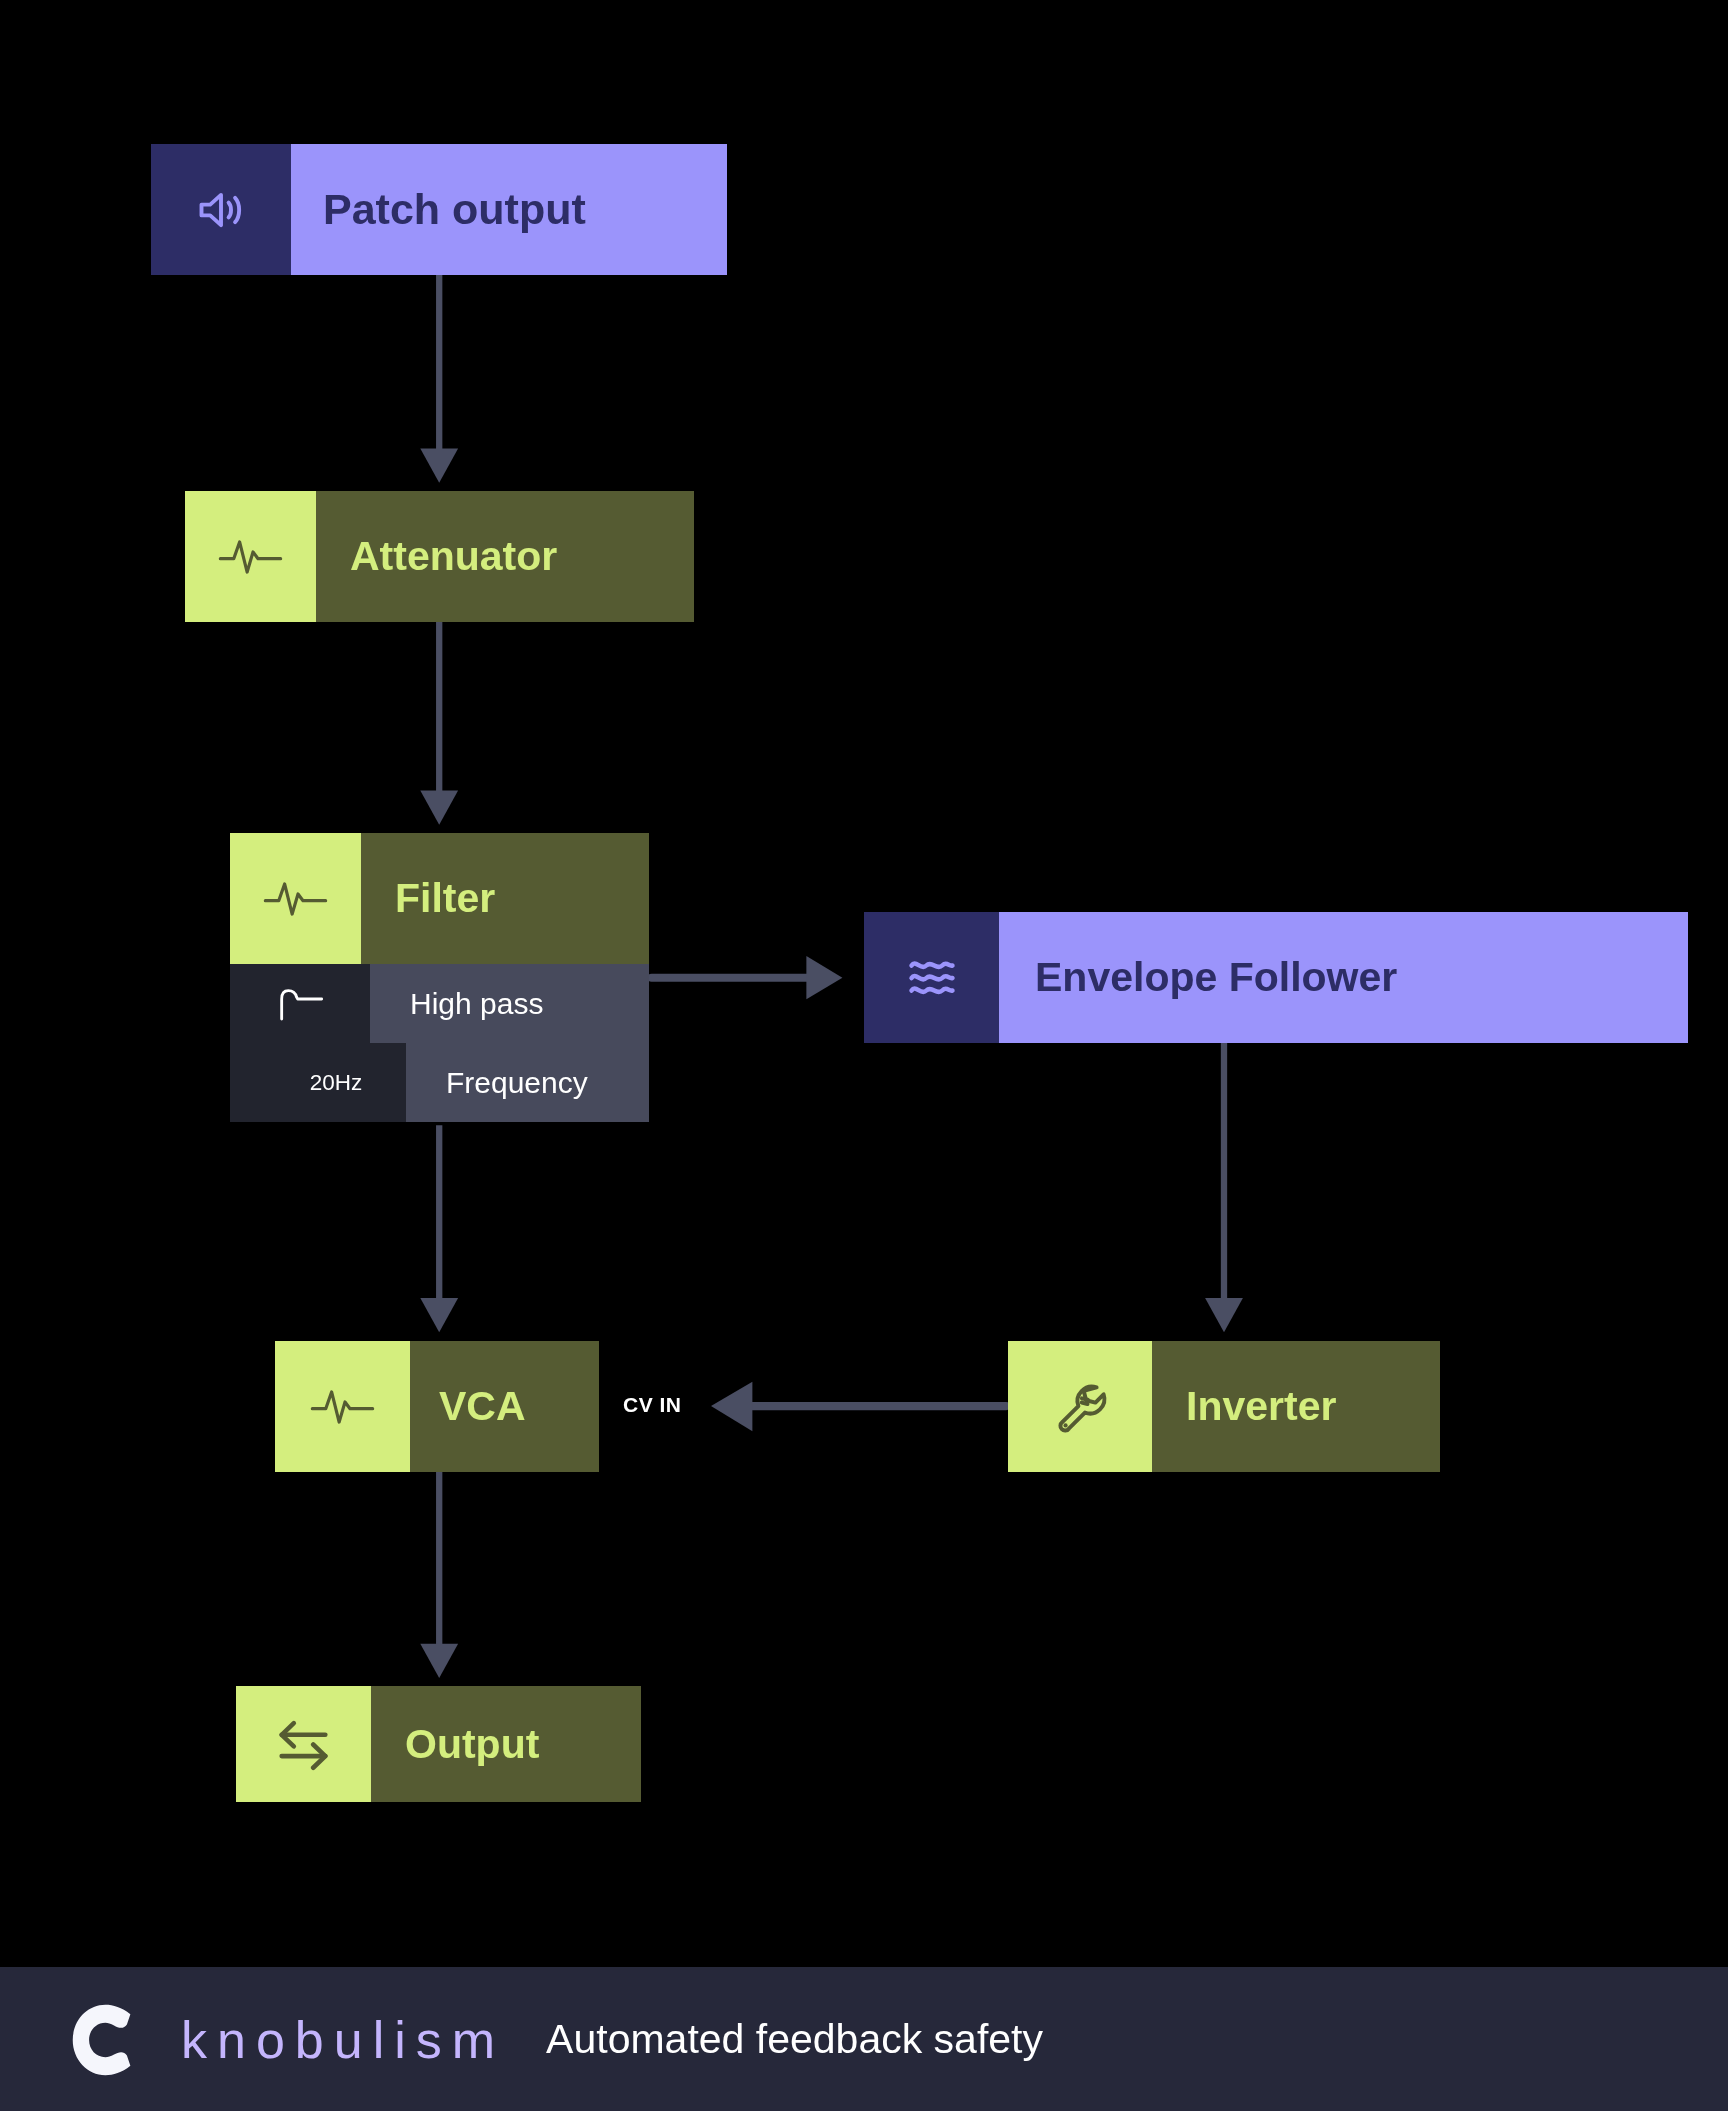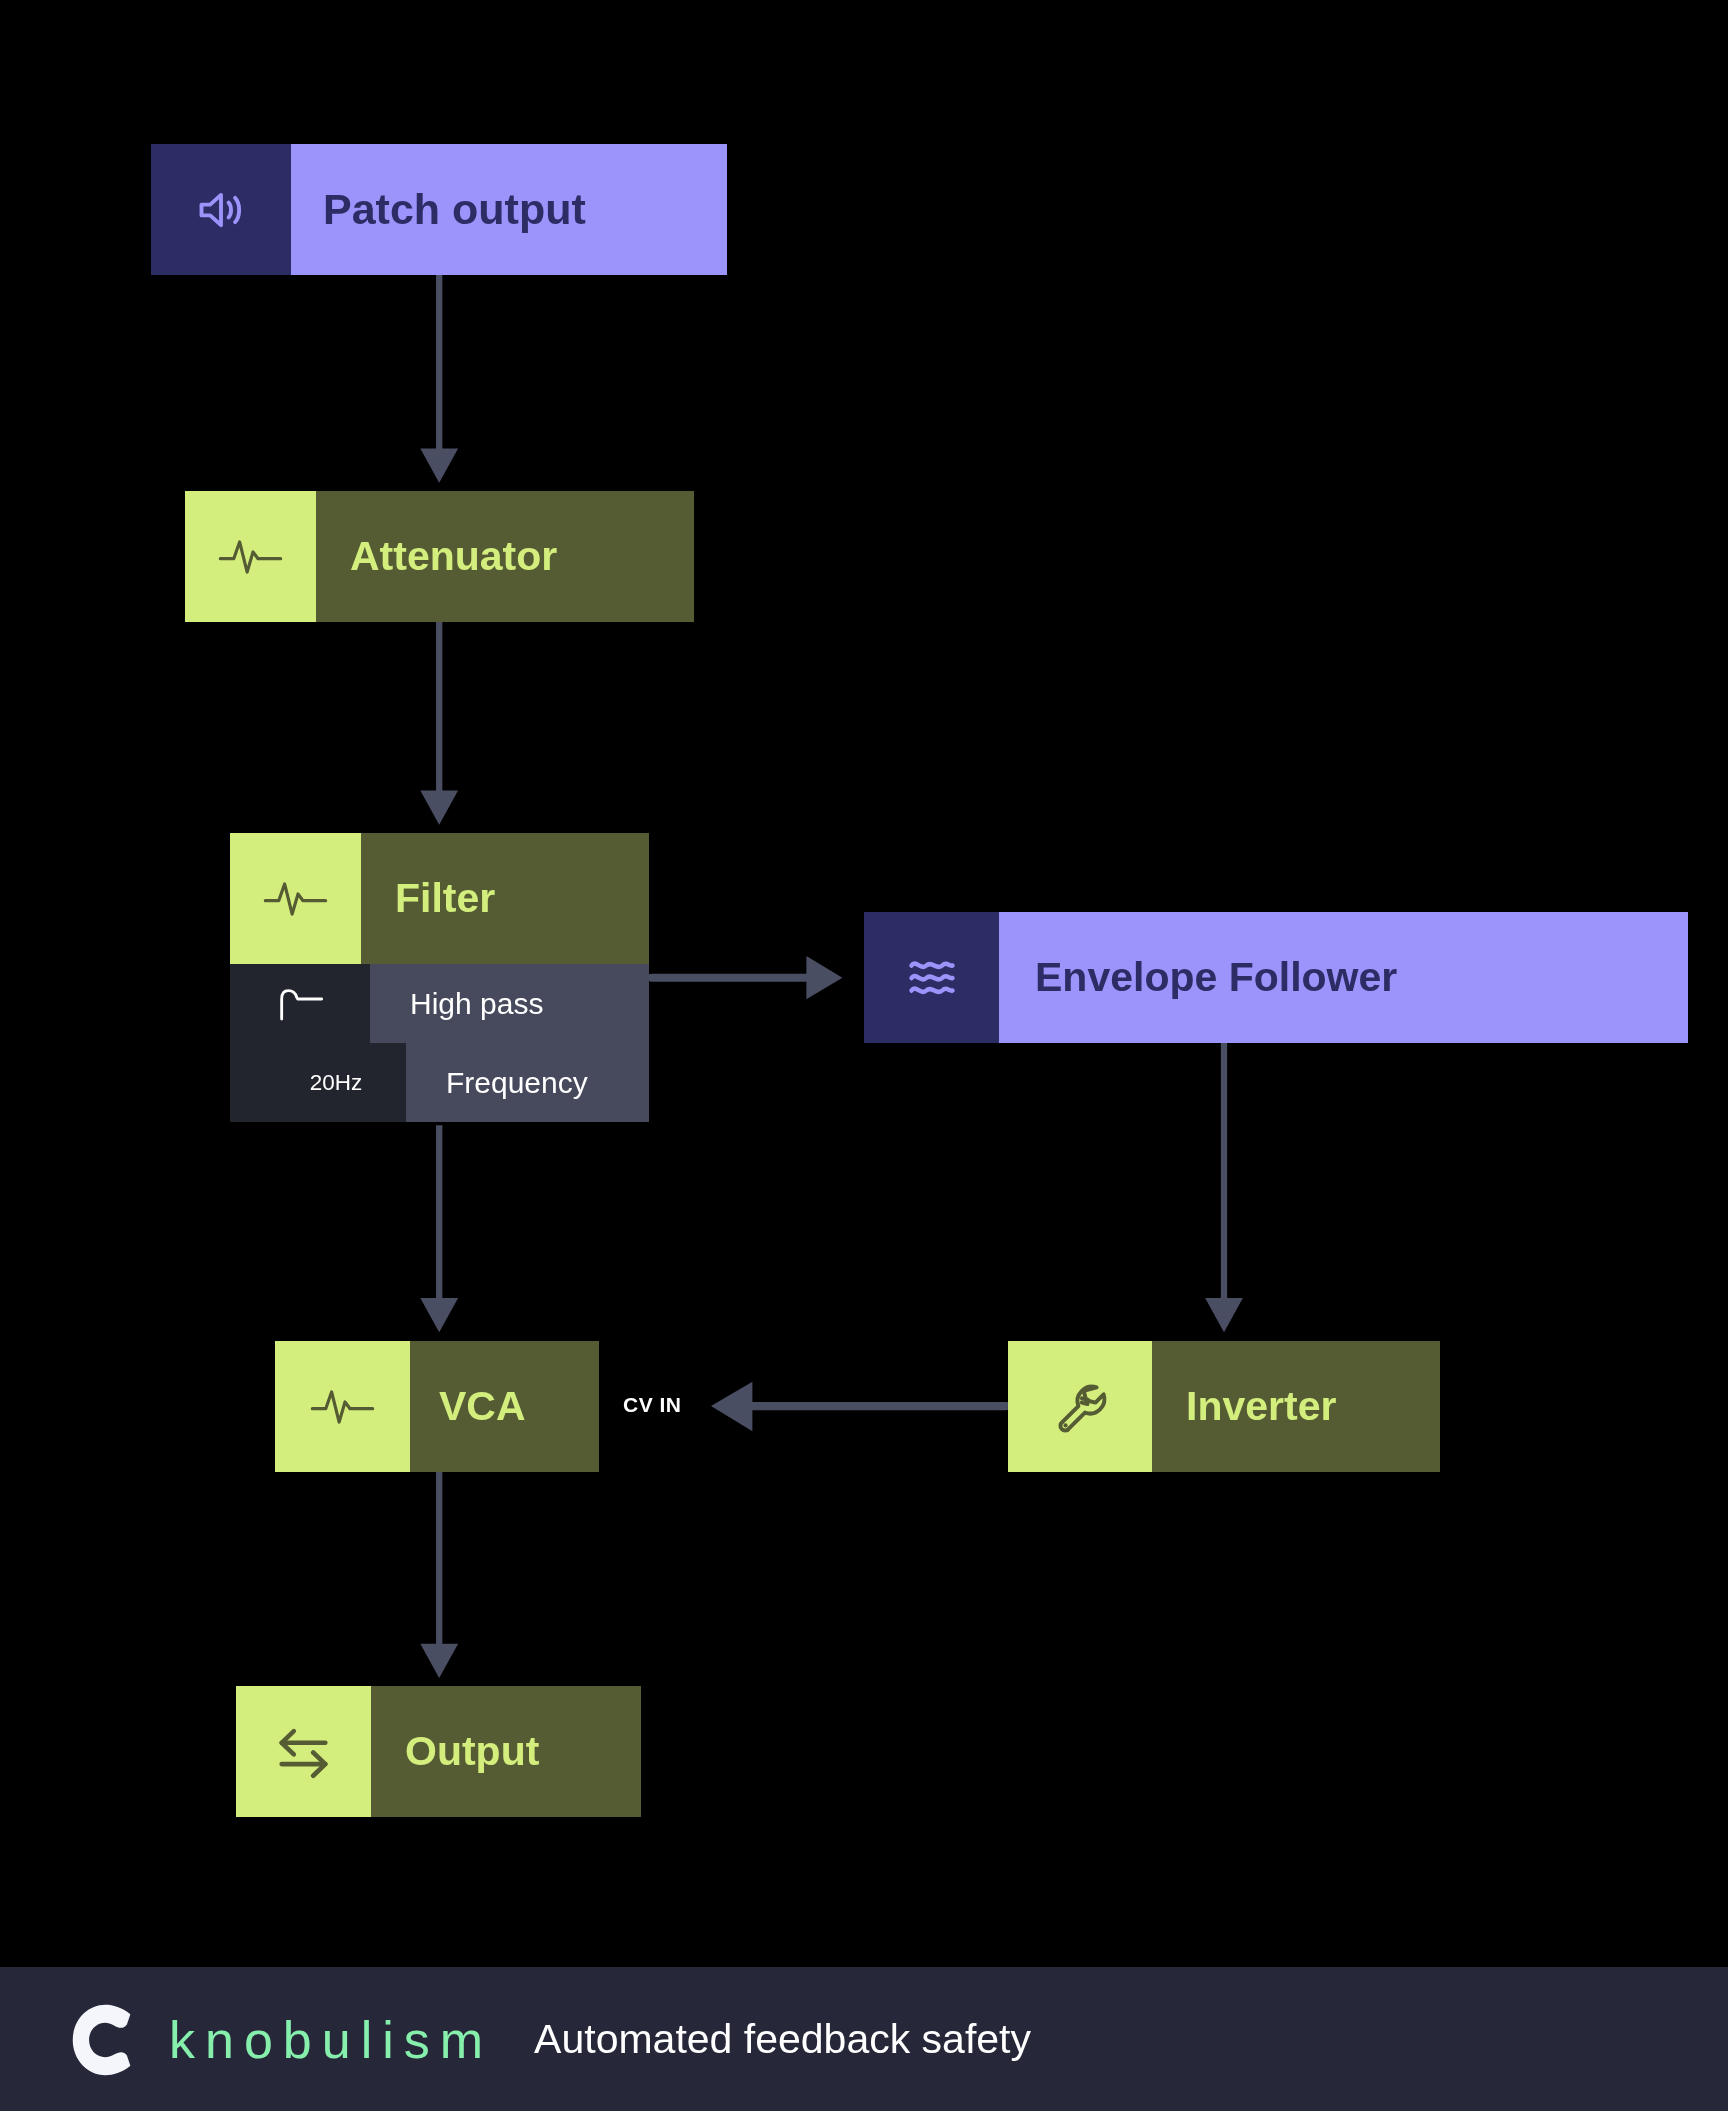--- a/index.html
+++ b/index.html
@@ -70,24 +70,24 @@
 
   
   #footer{
     position:absolute;left:0;top:1967px;
     width:1728px;height:145px;
     background:#26283a;
     display:flex;align-items:center;
   }
   #footer .logo-mark{margin-left:65px;display:flex;align-items:center;}
   #footer .wordmark{
-    color:#86efac;
+    color:#c4b5fd;
     font-size:52px;
     letter-spacing:10px;
-    margin-left:18px;
+    margin-left:30px;
     font-weight:400;
   }
   #footer .tagline{
     color:#ffffff;
     font-size:41px;
     font-weight:normal;
     margin-left:41px;
     white-space:nowrap;
   }
 </style>
@@ -213,21 +213,21 @@
     <div class="icon-cell" style="width:144px;">
       <svg width="59" height="56" viewBox="0 0 24 24" fill="none" stroke="#555b32" stroke-width="1.7" stroke-linecap="round" stroke-linejoin="round">
         <path d="M18.9 3.6 A6.2 6.2 0 0 0 11.1 11.6 L4.2 18.5 A2 2 0 1 0 7 21.3 L13.9 14.4 A6.2 6.2 0 0 0 21.9 6.6 L18.4 10.1 L14.4 9.1 L13.4 5.1 Z"></path>
         <circle cx="5.6" cy="19.9" r="0.9" fill="#555b32" stroke="none"></circle>
         <path d="M12.6 8.3 L15.1 8.9 M12.5 10.1 L15 10.7"></path>
       </svg>
     </div>
     <div class="label-cell" style="font-size:41px;padding-left:34px;">Inverter</div>
   </div>
 
-  <div class="node v-green" style="left:236px;top:1686px;width:405px;height:131px;border-radius:19px;">
+  <div class="node v-green" style="left:236px;top:1686px;width:405px;height:116px;border-radius:19px;">
     <div class="icon-cell" style="width:135px;">
       <svg width="63" height="54" viewBox="0 0 26 22" fill="none" stroke="#555b32" stroke-width="1.9" stroke-linecap="round" stroke-linejoin="round">
         <path d="M22 7.2 L4 7.2"></path>
         <path d="M9 2.4 L4 7.2 L9 12"></path>
         <path d="M4 16 L22 16"></path>
         <path d="M17 11.2 L22 16 L17 20.8"></path>
       </svg>
     </div>
     <div class="label-cell" style="font-size:41px;padding-left:34px;">Output</div>
   </div>

